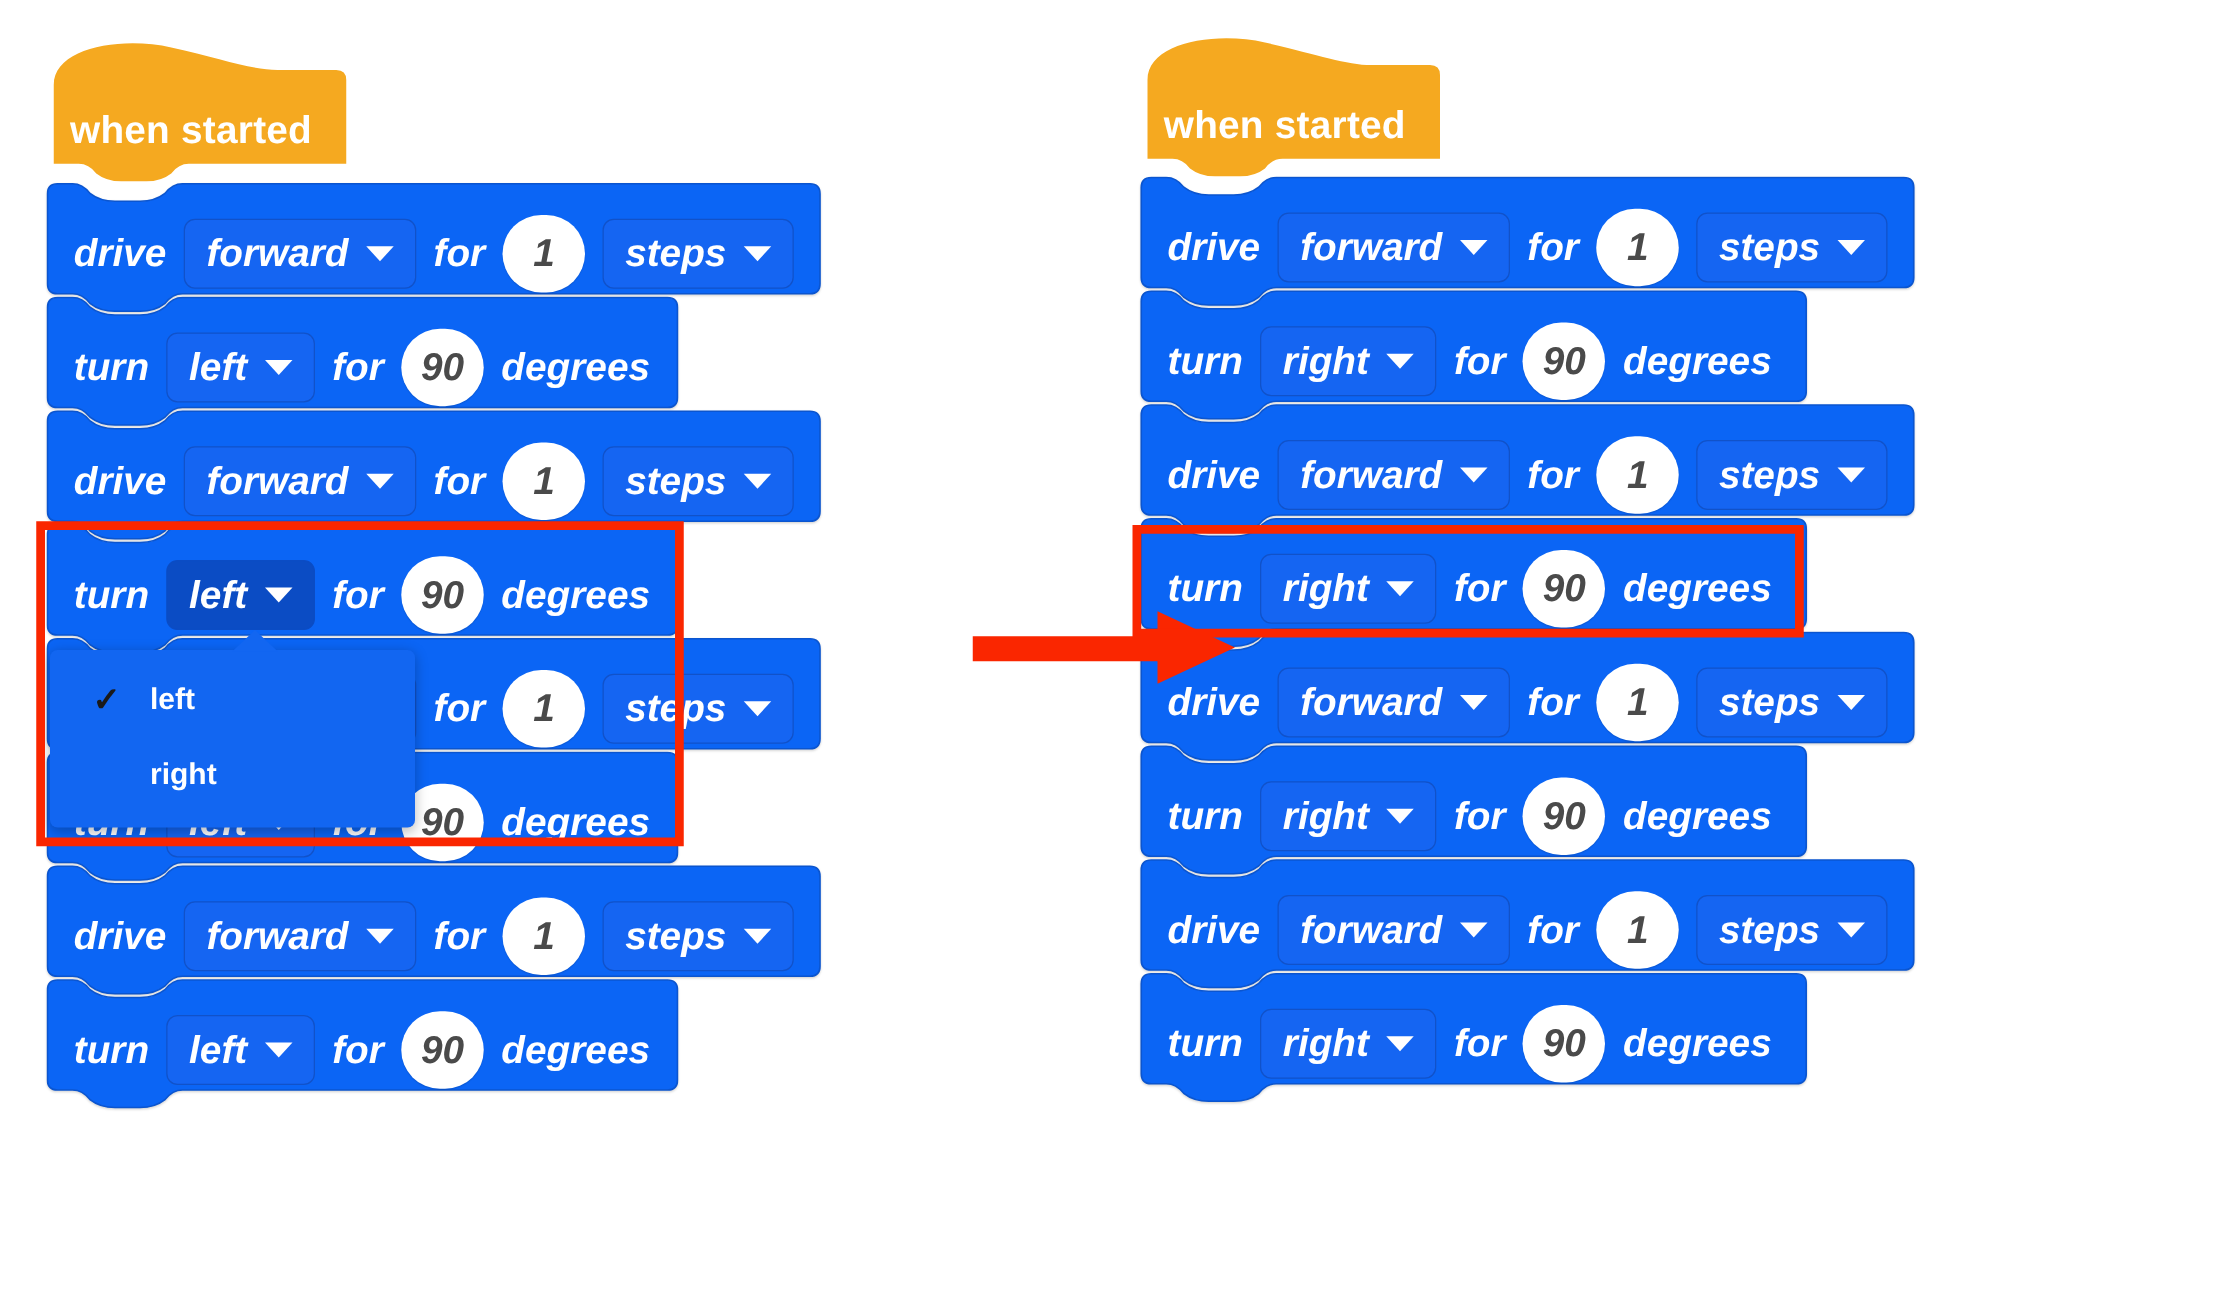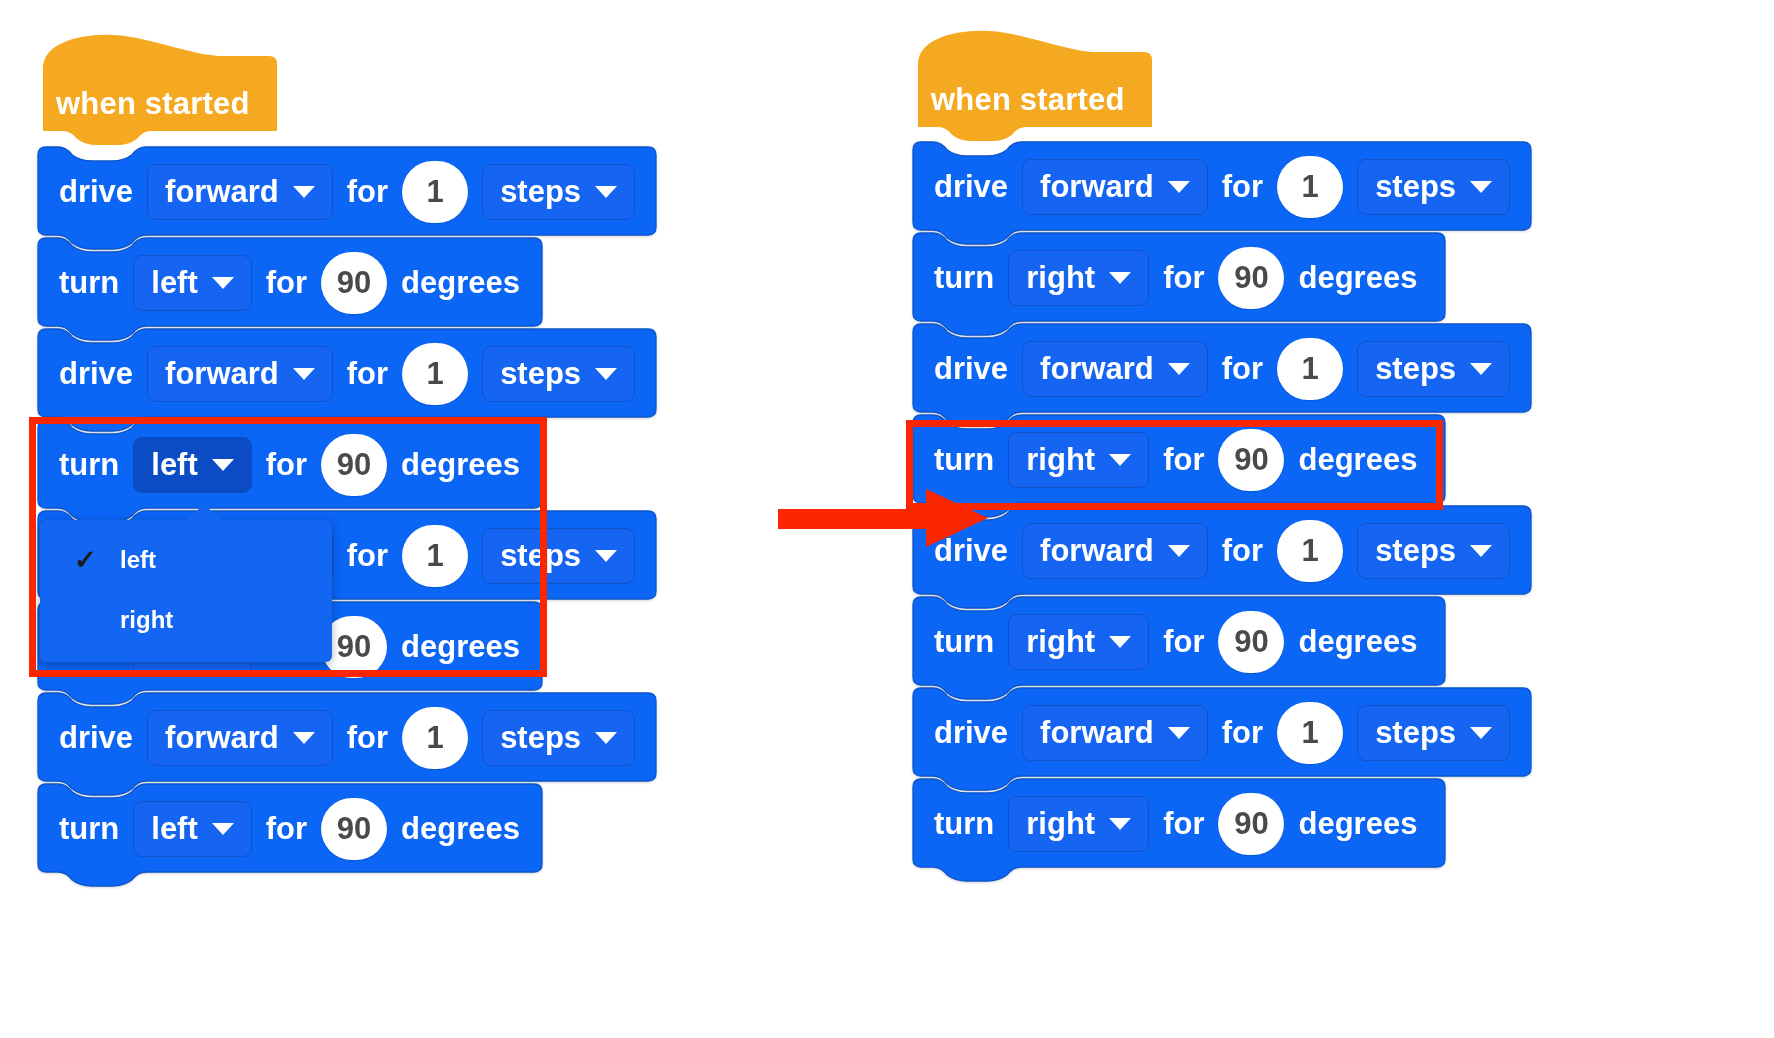--- a/index.html
+++ b/index.html
@@ -44,27 +44,28 @@
     position: absolute;
     height: 90px;
   }
   .cmd .cmd-shape {
     position: absolute;
     inset: 0;
     filter: drop-shadow(0 1px 1px rgba(0,0,0,0.18));
   }
   .cmd .cmd-row {
     position: absolute;
-    left: 0; top: 1px;
+    left: 0; top: 12px;
     height: 90px;
     display: flex;
     align-items: center;
     gap: 14px;
     padding-left: 22px;
     z-index: 3;
+    font-style: italic;
   }
   .lbl {
     color: #ffffff;
     font-size: 31px;
     font-weight: 700;
     white-space: nowrap;
   }
   
   .field-drop {
     display: flex;

